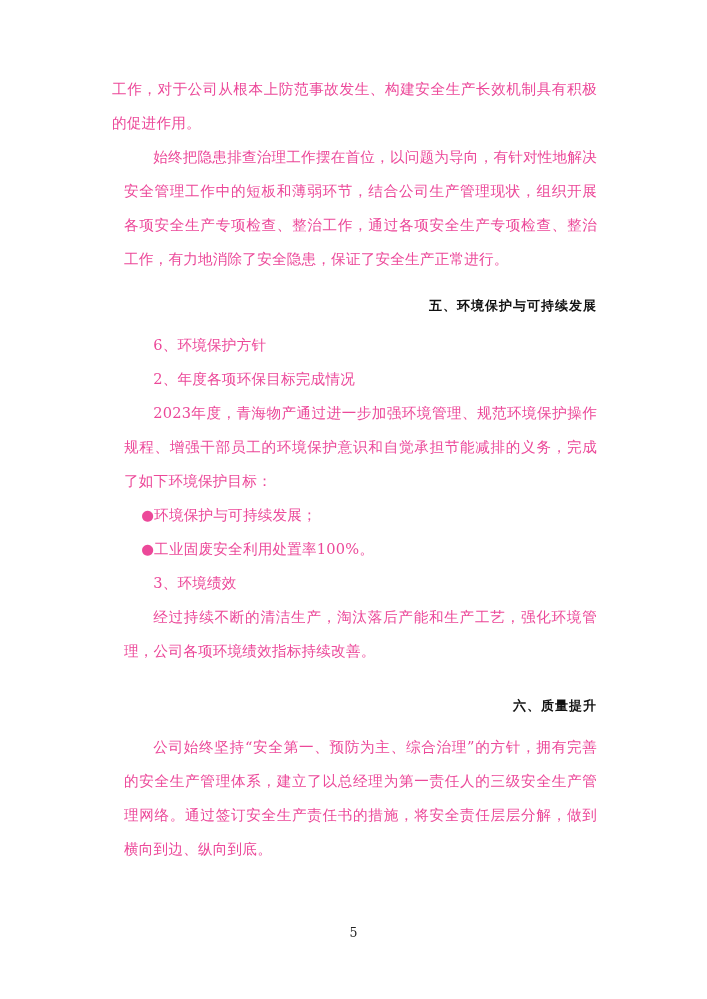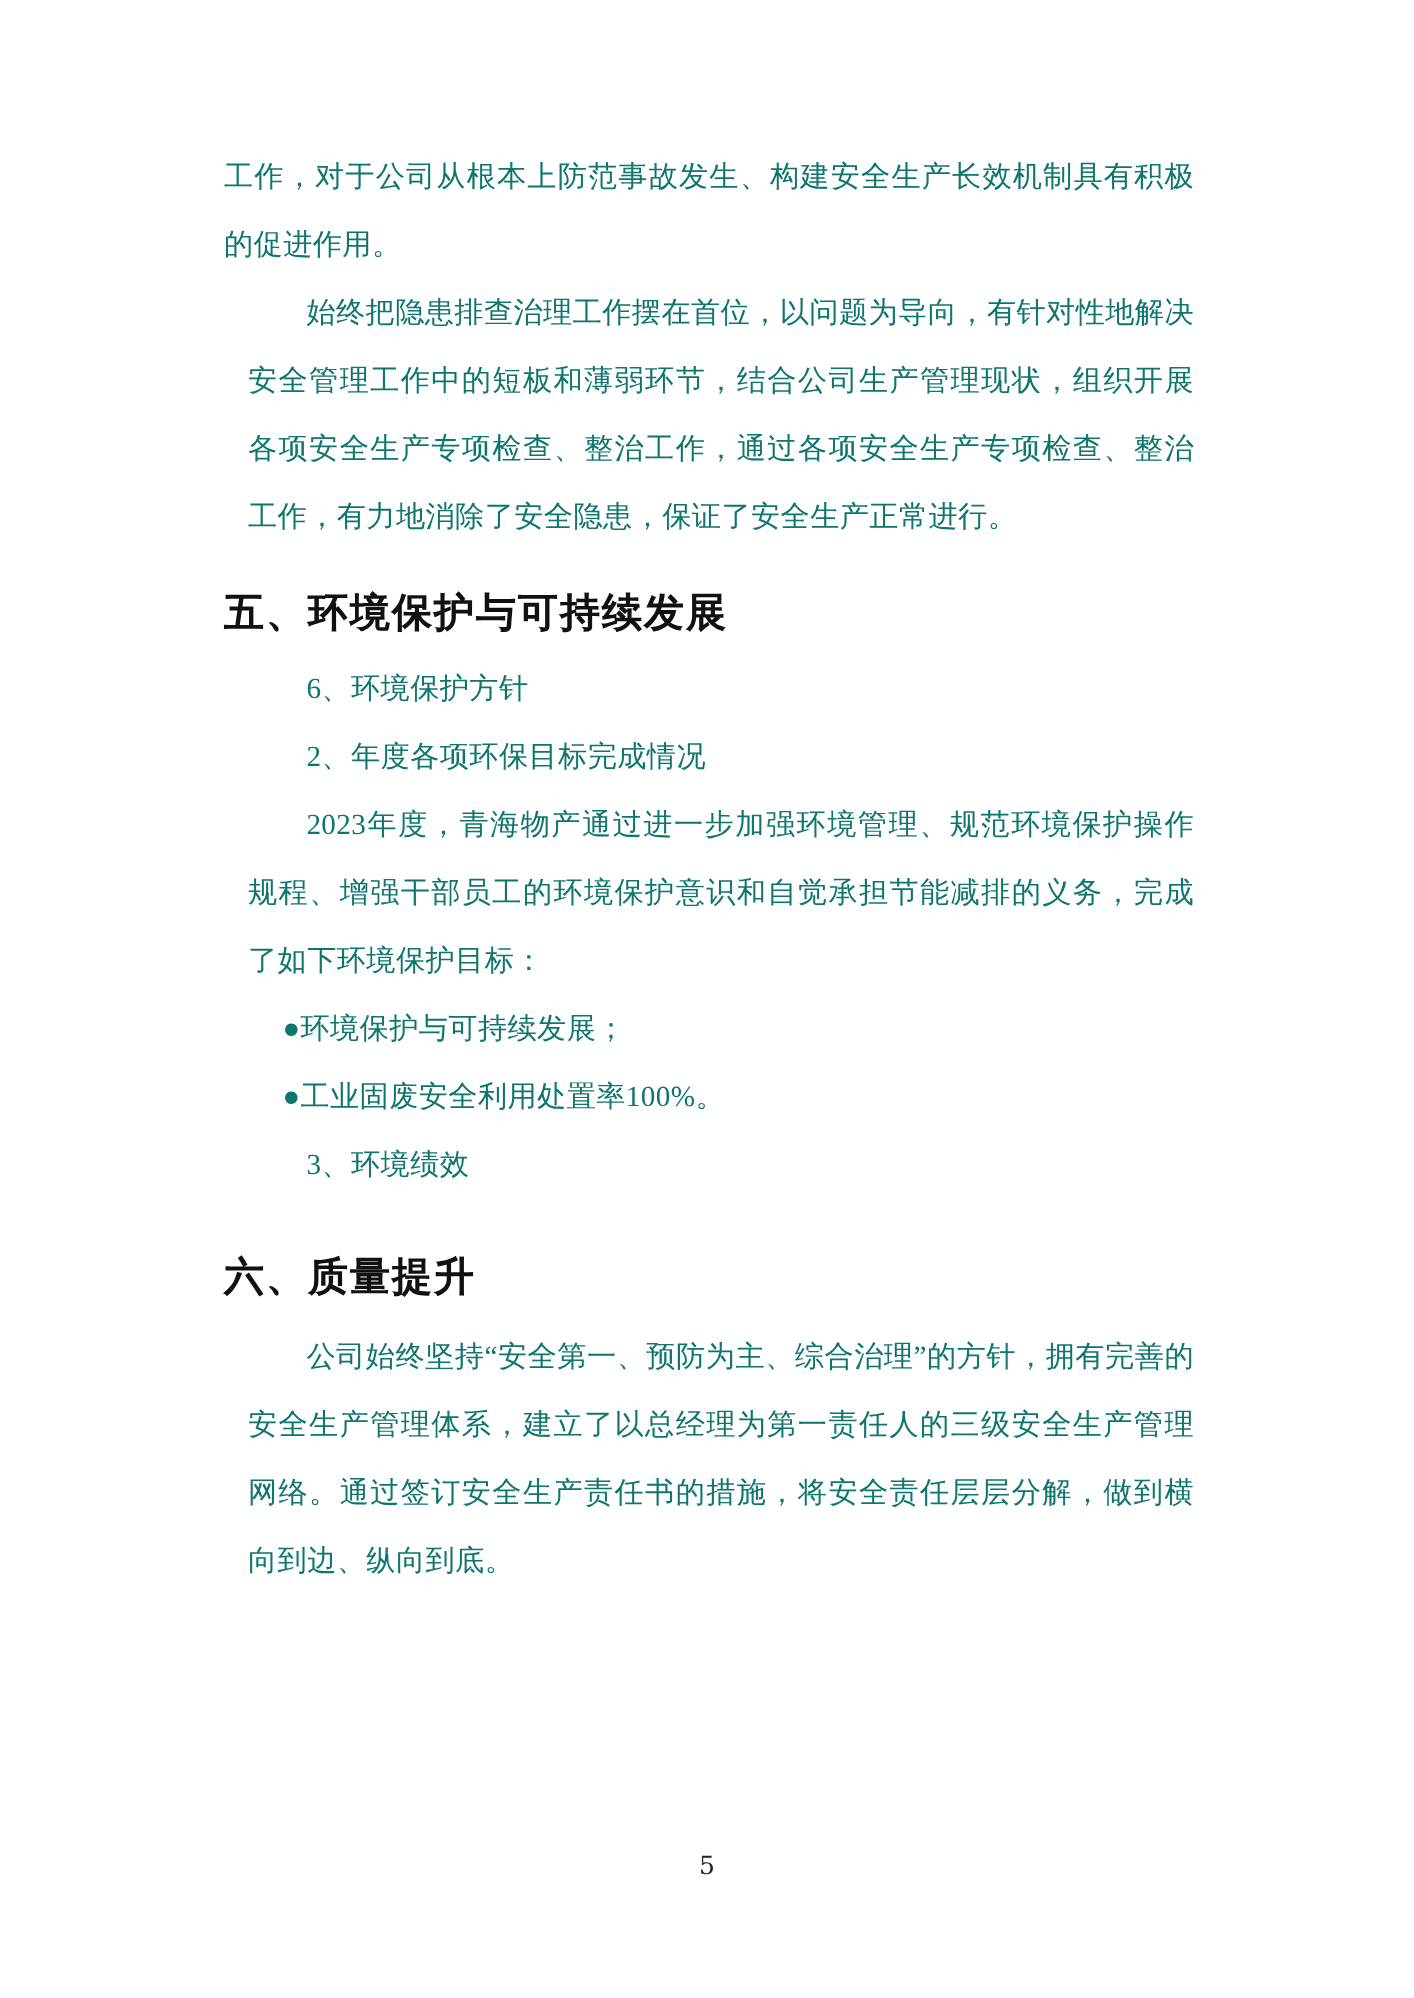--- a/index.html
+++ b/index.html
@@ -21,36 +21,35 @@
   .content {
     position: absolute;
     left: 112px;
     top: 72px;
     width: 485px;
   }
   p {
     margin: 0;
     font-size: 14.6px;
     line-height: 34px;
-    color: #0f766e;
+    color: #ec4899;
     text-align: justify;
     text-justify: inter-ideograph;
     letter-spacing: 0.2px;
-    font-family: Liberation Serif, serif;
   }
   p.indent2 {
     text-indent: 2em;
     margin-left: 12px;
   }
   h2 {
     margin: 0;
-    font-size: 20px;
+    font-size: 13px;
     line-height: 40px;
     font-weight: bold;
-    text-align: left;
+    text-align: right;
     color: #111;
     letter-spacing: 1px;
   }
   .sect-head {
     margin-top: 10px;
     margin-bottom: 2px;
   }
   .sect-head-2 {
     margin-top: 18px;
     margin-bottom: 4px;
@@ -88,20 +87,21 @@
 
     <p class="indent2">2023年度，青海物产通过进一步加强环境管理、规范环境保护操作规程、增强干部员工的环境保护意识和自觉承担节能减排的义务，完成了如下环境保护目标：</p>
 
 
     <p class="bullet-line">●环境保护与可持续发展；</p>
 
     <p class="bullet-line">●工业固废安全利用处置率100%。</p>
 
     <p class="indent2">3、环境绩效</p>
 
+    <p class="indent2">经过持续不断的清洁生产，淘汰落后产能和生产工艺，强化环境管理，公司各项环境绩效指标持续改善。</p>
 
     <h2 class="sect-head-2">六、质量提升</h2>
 
     <p class="indent2">公司始终坚持“安全第一、预防为主、综合治理”的方针，拥有完善的安全生产管理体系，建立了以总经理为第一责任人的三级安全生产管理网络。通过签订安全生产责任书的措施，将安全责任层层分解，做到横向到边、纵向到底。</p>
 
   </div>
 
   <div class="page-number">5</div>
 </div>
 

